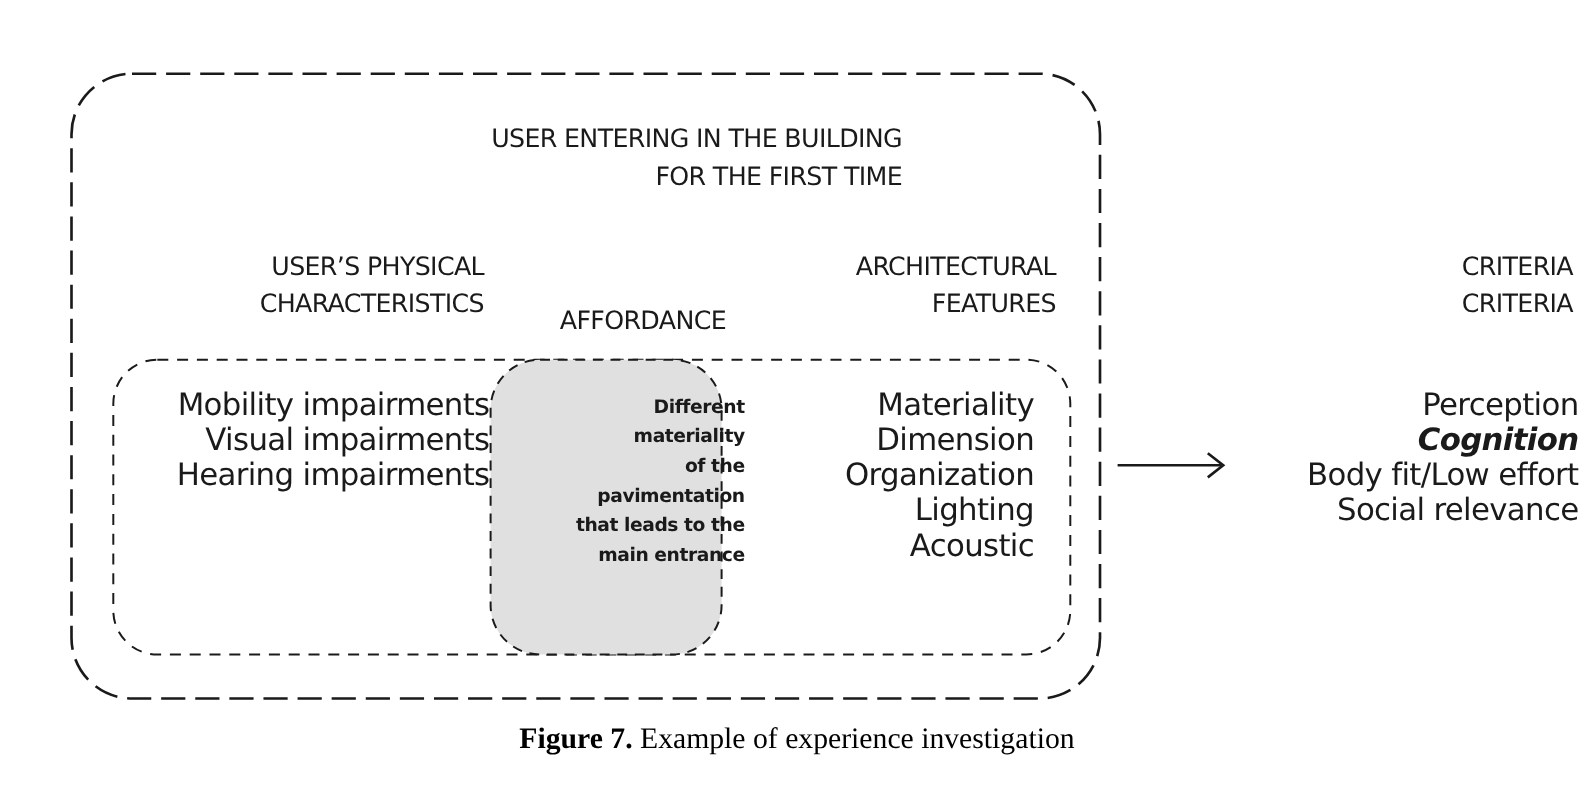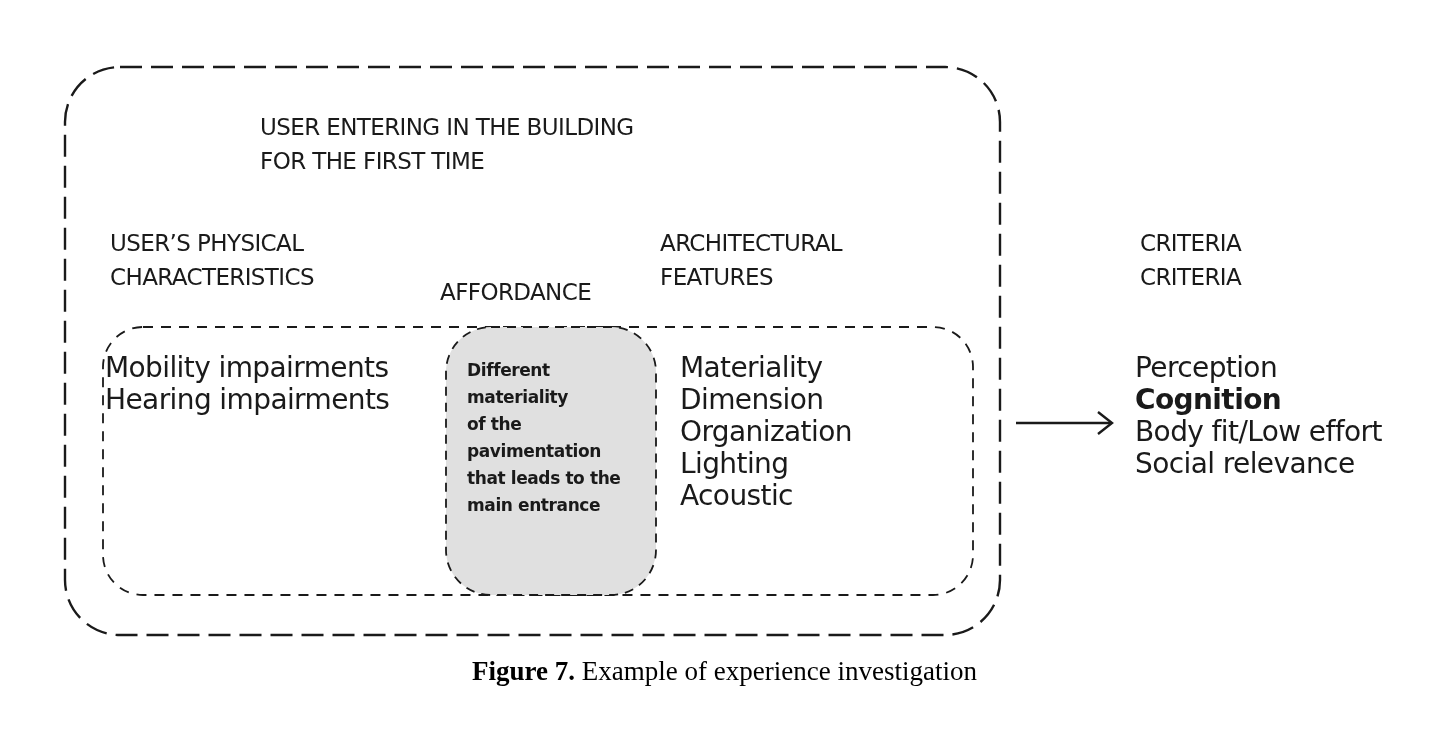--- a/index.html
+++ b/index.html
@@ -1,23 +1,23 @@
 <!DOCTYPE html>
 <html><head>
 <meta charset="utf-8">
 <style>
   html, body { margin: 0; padding: 0; background: #ffffff; }
   body { width: 1449px; height: 731px; position: relative; overflow: hidden;
          font-family: "DejaVu Sans", "Liberation Sans", sans-serif; color: #1a1a1a; }
   svg.frame { position: absolute; left: 0; top: 0; }
-  .txt { position: absolute; text-align: left; white-space: nowrap; }
+  .txt { position: absolute; text-align: right; white-space: nowrap; }
   .hdr { font-size: 23px; line-height: 34px; letter-spacing: -0.6px; }
   .list { font-size: 28px; line-height: 32px; letter-spacing: -0.6px; }
   .afford { font-size: 17px; font-weight: bold; line-height: 27px; letter-spacing: -0.4px; }
-  .bold { font-weight: bold; }
+  .bold { font-weight: bold; font-style: italic; }
   .caption { position: absolute; left: 0; width: 1449px; top: 656px; text-align: center;
              font-family: "Liberation Serif", "DejaVu Serif", serif; font-size: 27px; color: #000; }
   .caption b { font-weight: bold; }
 </style>
 </head>
 <body>
 
 <svg class="frame" width="1449" height="731">
 
   <rect x="65" y="67" width="935" height="568" rx="55" ry="55" fill="none" stroke="#1a1a1a" stroke-width="2.4" stroke-dasharray="22 9"></rect>
@@ -51,20 +51,21 @@
   <div>FEATURES</div>
 </div>
 
 <div class="txt hdr" style="left:1140px; width:290px; top:226px;">
   <div>CRITERIA</div>
   <div>CRITERIA</div>
 </div>
 
 <div class="txt list" style="left:105px; width:340px; top:352px;">
   <div>Mobility impairments</div>
+  <div>Visual impairments</div>
   <div>Hearing impairments</div>
 </div>
 
 <div class="txt afford" style="left:446px; width:210px; top:357px;padding-left:21px;">
   <div>Different</div>
   <div>materiality</div>
   <div>of the</div>
   <div>pavimentation</div>
   <div>that leads to the</div>
   <div>main entrance</div>

